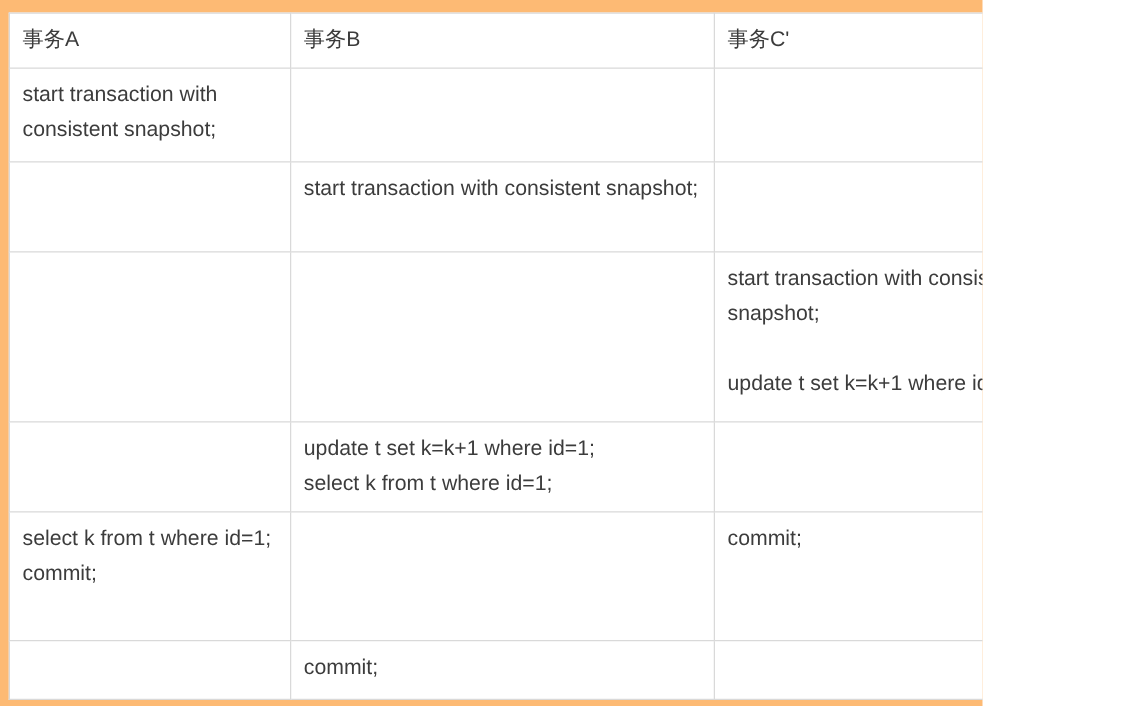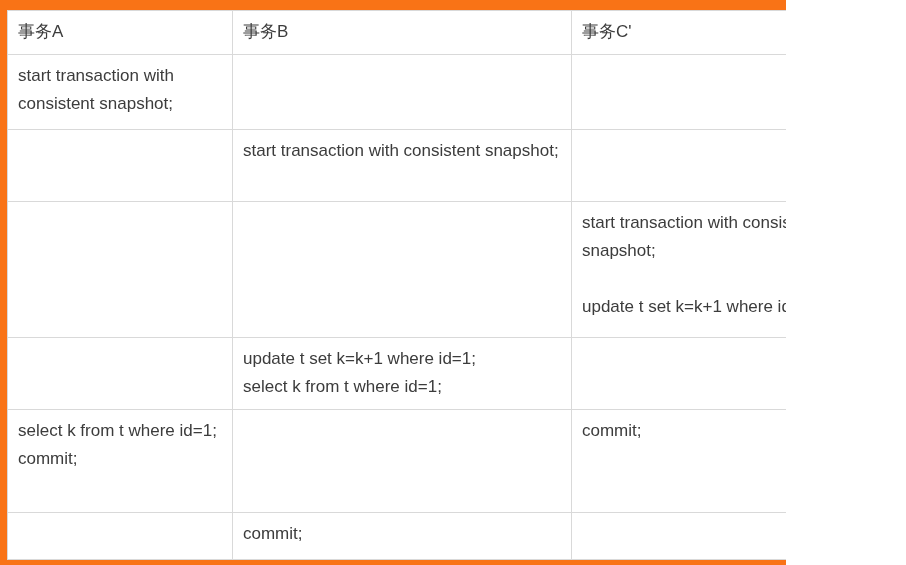--- a/index.html
+++ b/index.html
@@ -6,21 +6,21 @@
     margin: 0;
     padding: 0;
     background: #ffffff;
     font-family: "Liberation Sans", "DejaVu Sans", sans-serif;
   }
   .page {
     width: 786px;
     height: 565px;
     box-sizing: border-box;
     padding: 10px 7px;
-    background: #f97316;
+    background: #fdba74;
     overflow: hidden;
   }
   table.tx-table {
     border-collapse: collapse;
     table-layout: fixed;
     width: 892px;
     background: #ffffff;
   }
   table.tx-table col.col-a  { width: 225px; }
   table.tx-table col.col-b  { width: 339px; }

